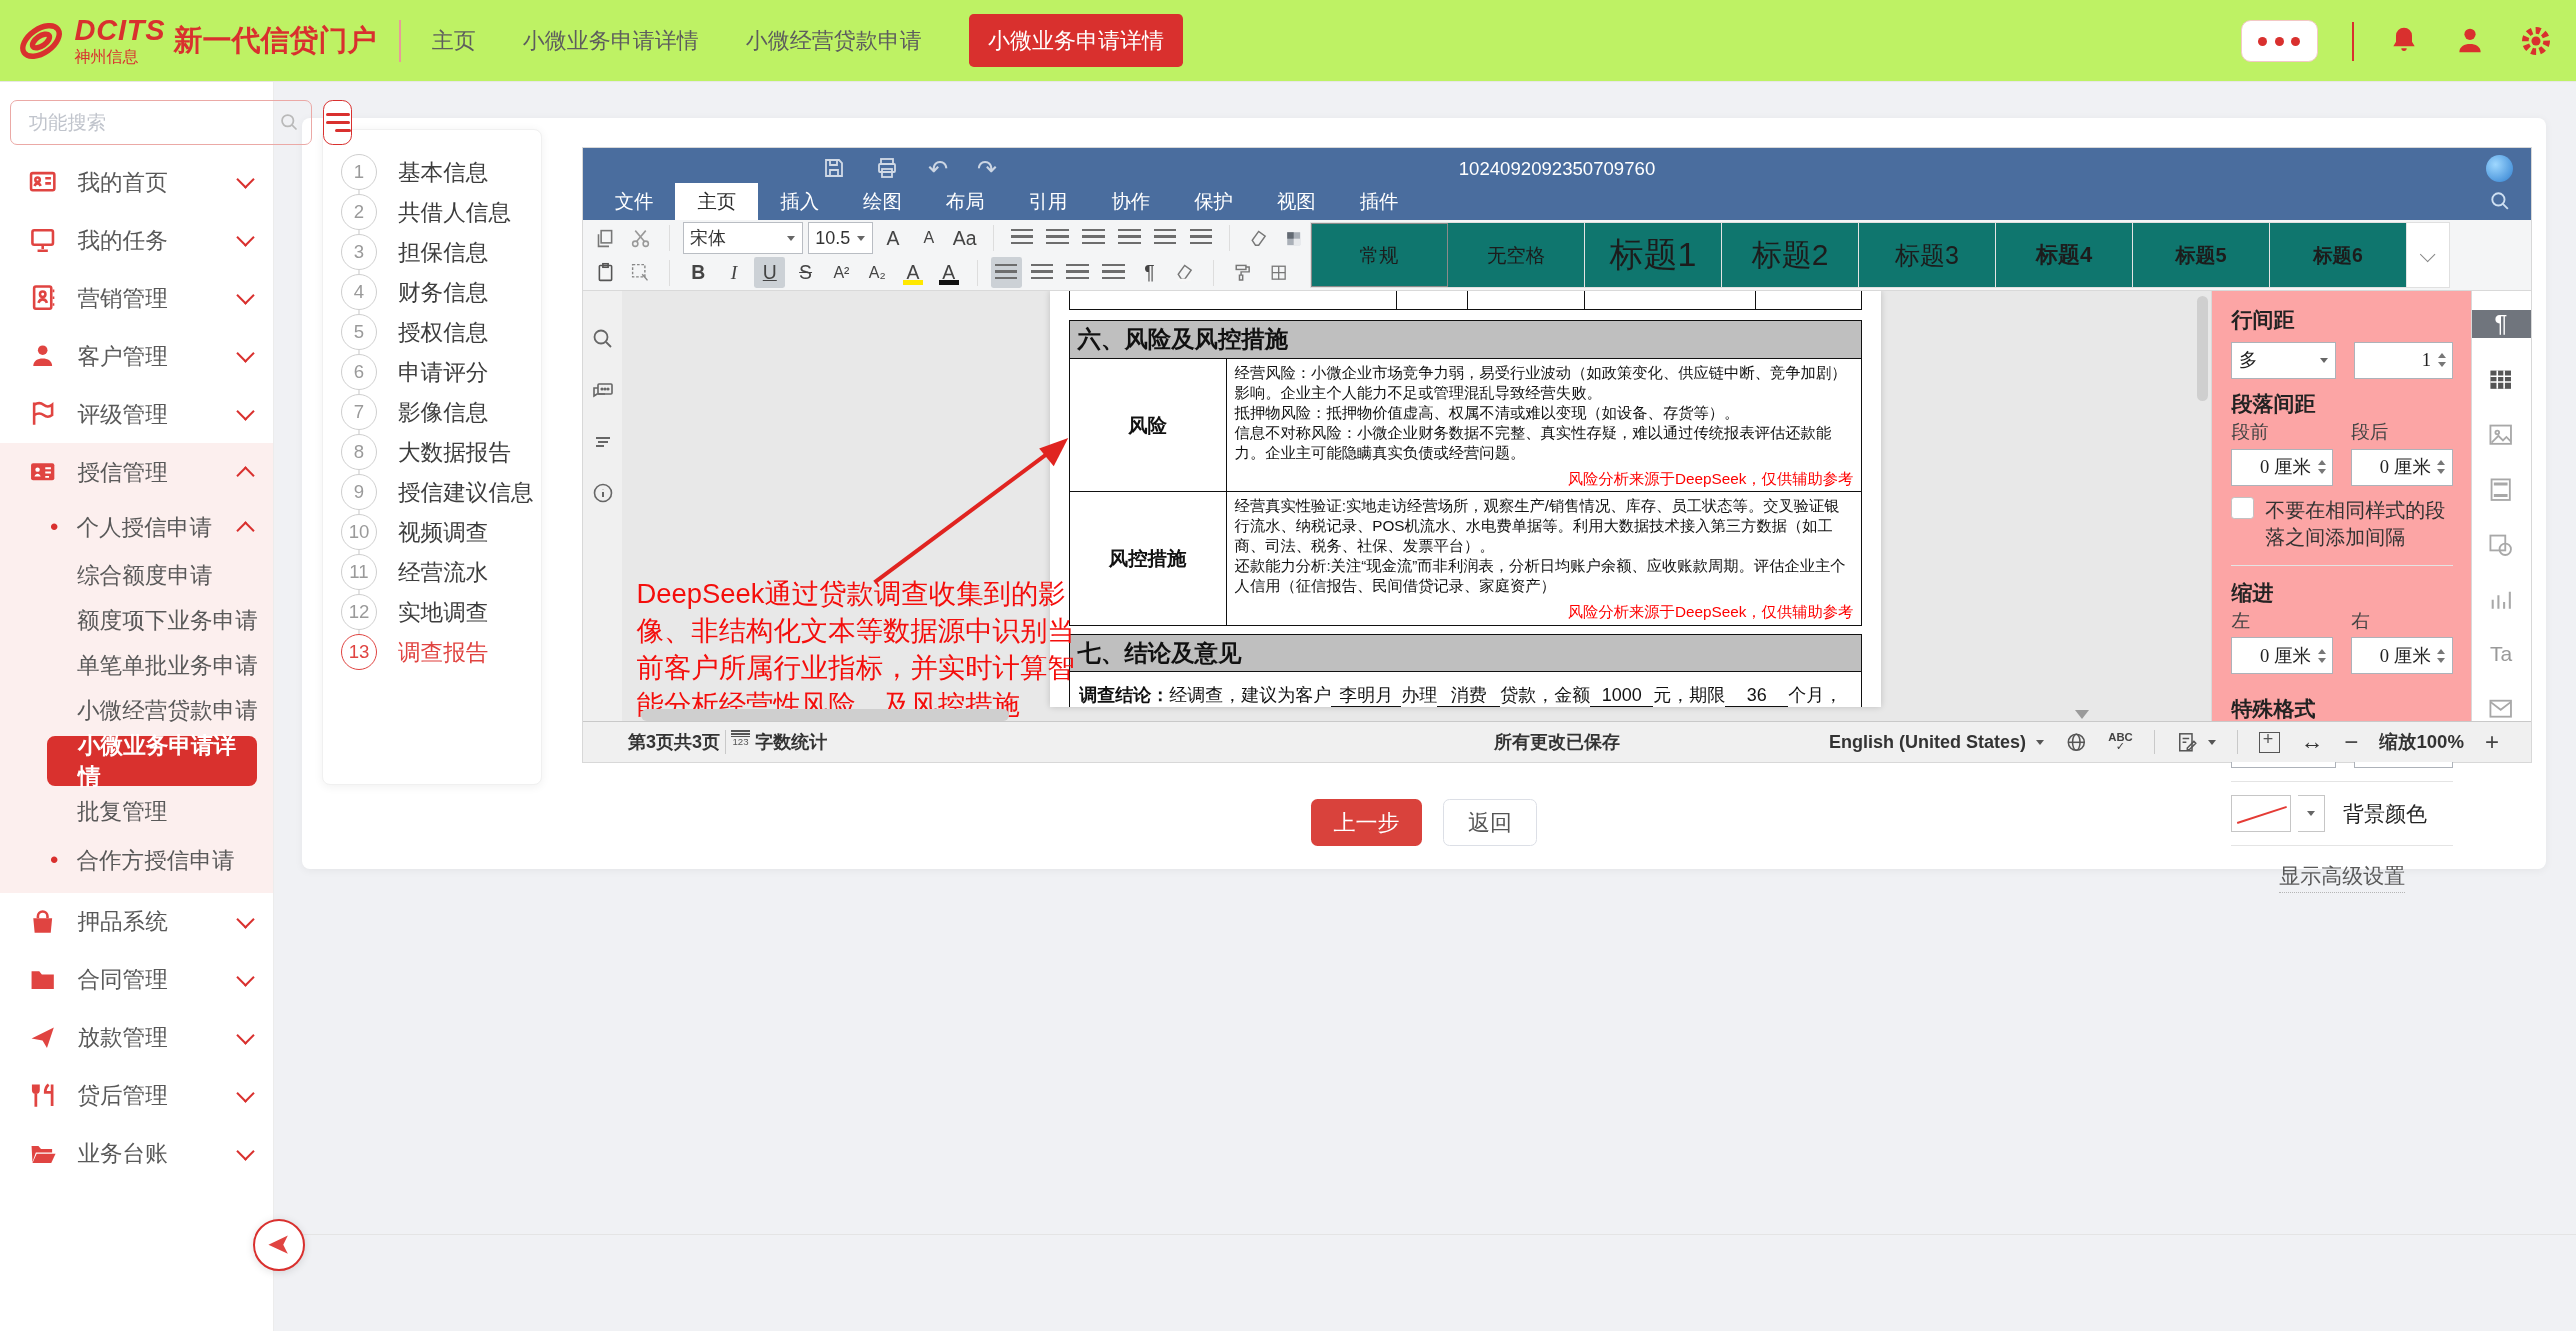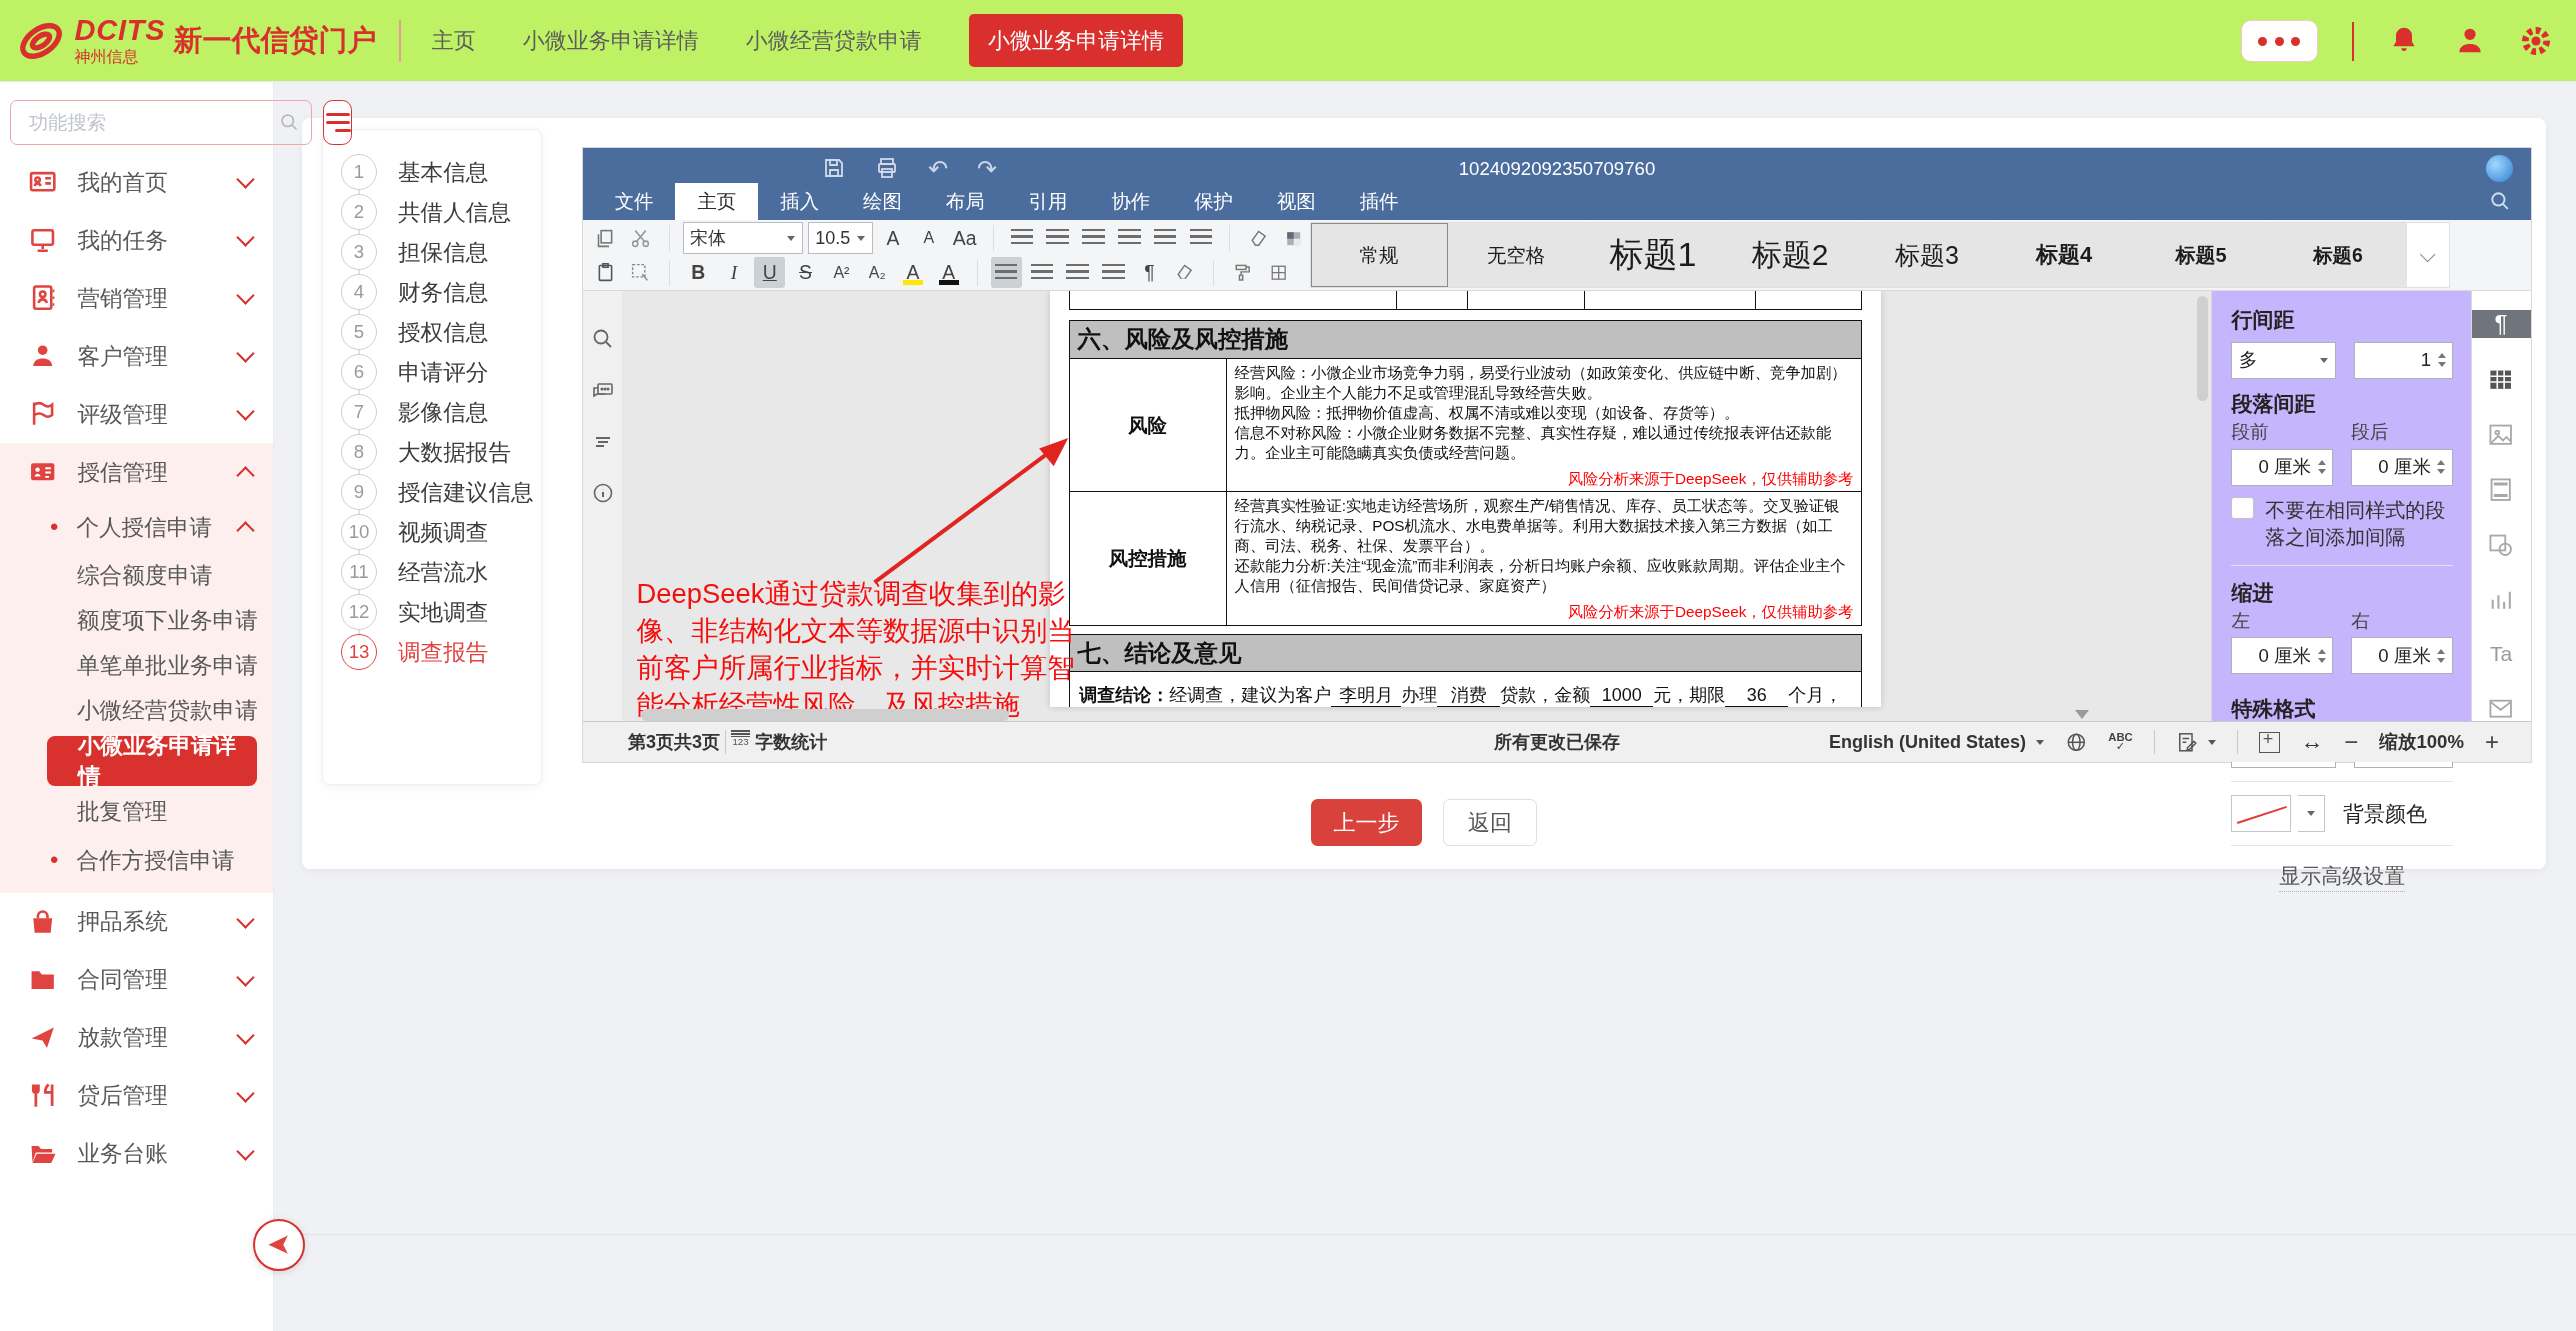--- a/index.html
+++ b/index.html
@@ -79,21 +79,21 @@
   .tbtn.small { font-size:16px; }
   .tbtn.on { background:#ccd1d6; }
   .tb-div { width:0.8px; height:53px; background:#ddd; margin:0 8px; align-self:center; }
   .tb-div.half { height:26px; }
   .selbox { height:32px; border:0.8px solid #b9bdc3; background:#fff; display:flex; align-items:center; justify-content:space-between; padding:0 6.5px; font-size:18px; color:#333; }
   .caret-d { width:0; height:0; border-left:4.8px solid transparent; border-right:4.8px solid transparent; border-top:5.7px solid #666; }
   .bars { width:22.6px; height:18px; background:repeating-linear-gradient(#6d6d6d 0 2.4px, transparent 2.4px 6.5px); }
   .ubar::after, .hbar::after { content:""; position:absolute; left:5.7px; right:5.7px; bottom:3.2px; height:4.8px; }
   .ubar::after { background:#ffe800; } .hbar::after { background:#111; }
   .gallery { position:absolute; left:727px; top:2.4px; bottom:2.4px; display:flex; background:#fff; border:0.8px solid #e0e0e0; }
-  .gcell { width:137px; border-right:0.8px solid #e4e4e4; display:flex; align-items:center; justify-content:center; color:#1c1c1c; cursor:pointer; background:#e5e5e5; }
+  .gcell { width:137px; border-right:0.8px solid #e4e4e4; display:flex; align-items:center; justify-content:center; color:#1c1c1c; cursor:pointer; background:#0f766e; }
   .gcell.sel { outline:1.6px solid #8a8a8a; outline-offset:-1.6px; }
   .g0,.g1 { font-size:19.4px; } .g2 { font-size:34px; } .g3 { font-size:30px; } .g4 { font-size:25px; }
   .g5 { font-size:22px; font-weight:bold; } .g6 { font-size:20px; font-weight:bold; } .g7 { font-size:19.4px; font-weight:bold; }
   .gchev { width:42px; display:flex; align-items:center; justify-content:center; }
   .gchev .chevg { width:11.3px; height:11.3px; border-right:1.6px solid #888; border-bottom:1.6px solid #888; transform:rotate(45deg); }
 
   .ed-body { position:absolute; left:0; top:143px; width:1948px; height:432px; display:flex; }
   .lstrip { width:39px; background:#f0f0f0; display:flex; flex-direction:column; align-items:center; padding-top:36px; gap:27.4px; }
   .lstrip svg { width:24px; height:24px; }
   .canvas { position:relative; width:1589px; background:#e8e8e8; overflow:hidden; }
@@ -114,21 +114,21 @@
   .blank { display:inline-block; min-width:63px; border-bottom:1.6px solid #111; text-align:center; padding:0 8px; line-height:1.25; }
 
   .annotation { position:absolute; left:14.5px; top:284px; width:462px; color:#f40e0c; font-size:27.4px; line-height:37px; font-weight:500; }
   .arrow-svg { position:absolute; left:238px; top:133px; pointer-events:none; }
 
   .hscroll { position:absolute; left:0; bottom:0; height:16px; width:100%; }
   .hthumb { position:absolute; left:19.4px; top:2.4px; width:368px; height:11.3px; background:#cfcfcf; border-radius:5.7px; }
   .harrow { position:absolute; left:1453px; top:3.2px; width:0; height:0; border-left:7.3px solid transparent; border-right:7.3px solid transparent; border-top:9px solid #9a9a9a; }
   .vscroll { position:absolute; right:3.2px; top:4.8px; width:11.3px; height:105px; background:#cfcfcf; border-radius:5.7px; }
 
-  .rpanel { width:260px; background:#c4b5fd; border-left:0.8px solid #d9d9d9; padding:14.5px 18px 0 19.4px; color:#222; }
+  .rpanel { width:260px; background:#fca5a5; border-left:0.8px solid #d9d9d9; padding:14.5px 18px 0 19.4px; color:#222;font-family:Liberation Serif, serif; }
   .plabel { font-weight:bold; font-size:21px; margin-bottom:8px; }
   .prow { display:flex; gap:18px; margin-bottom:11.3px; }
   .pslabel { font-size:18.6px; color:#444; width:103px; }
   .pbox { width:103px; height:37px; border:1.6px solid #adb2b9; background:#fff; display:flex; align-items:center; padding:0 6.5px; font-size:18.6px; justify-content:space-between; }
   .pbox .val { flex:1; }
   .pbox .val.num { text-align:right; padding-right:6.5px; }
   .spin { display:flex; flex-direction:column; gap:4px; align-items:center; }
   .spin i { width:0; height:0; border-left:4.8px solid transparent; border-right:4.8px solid transparent; }
   .spin i.u { border-bottom:5.7px solid #777; } .spin i.d { border-top:5.7px solid #777; }
   .chkrow { display:flex; gap:11.3px; margin:4.8px 0 11.3px 0; }

